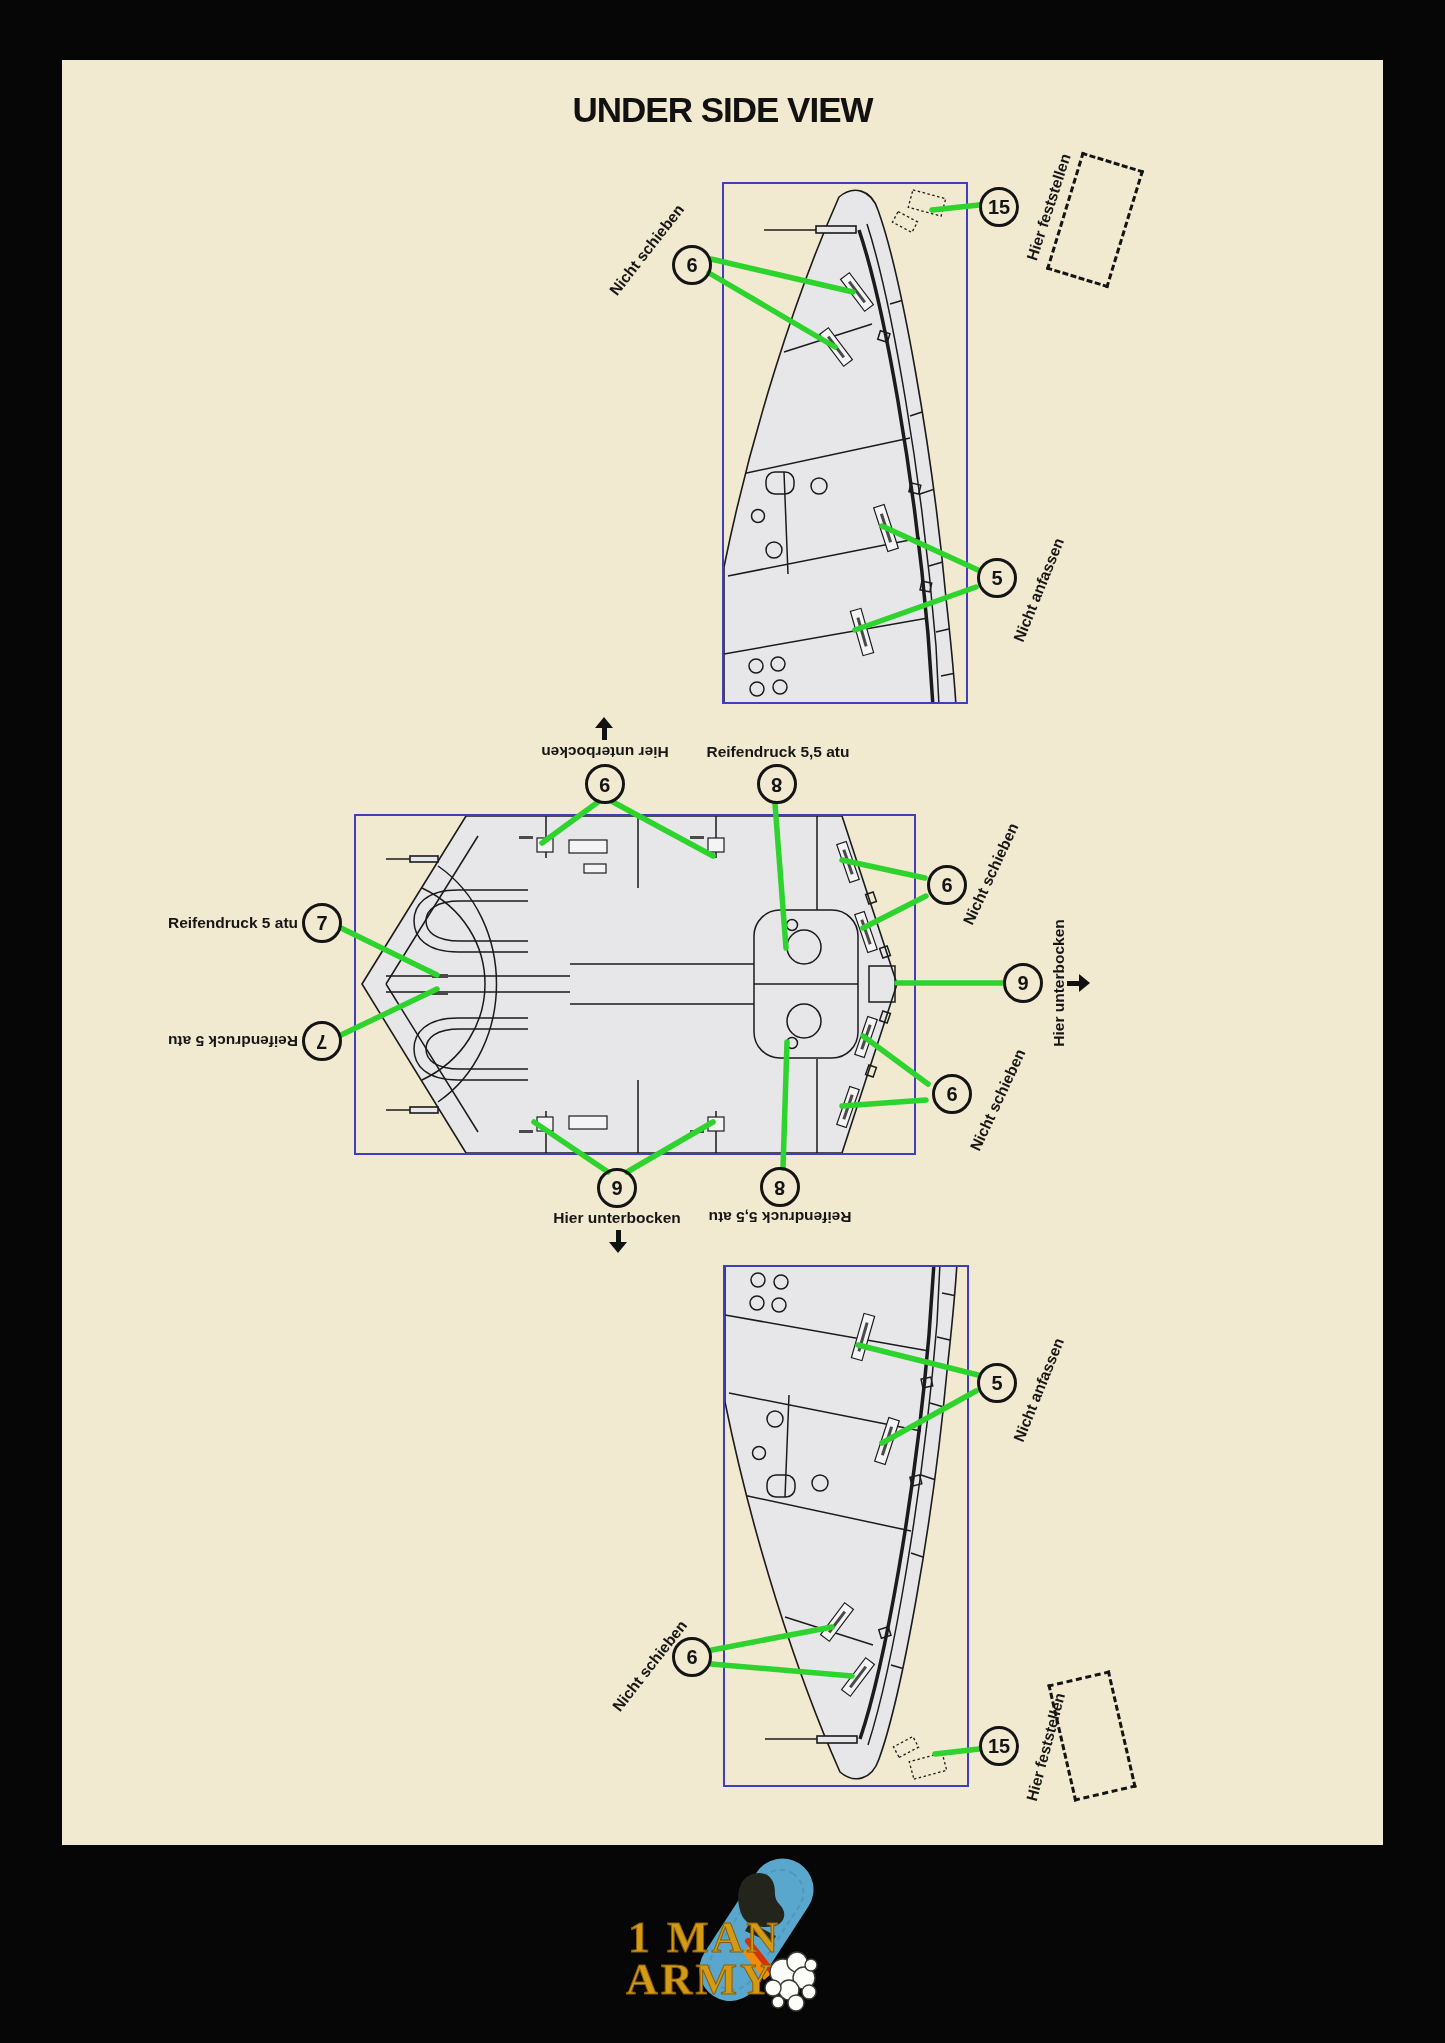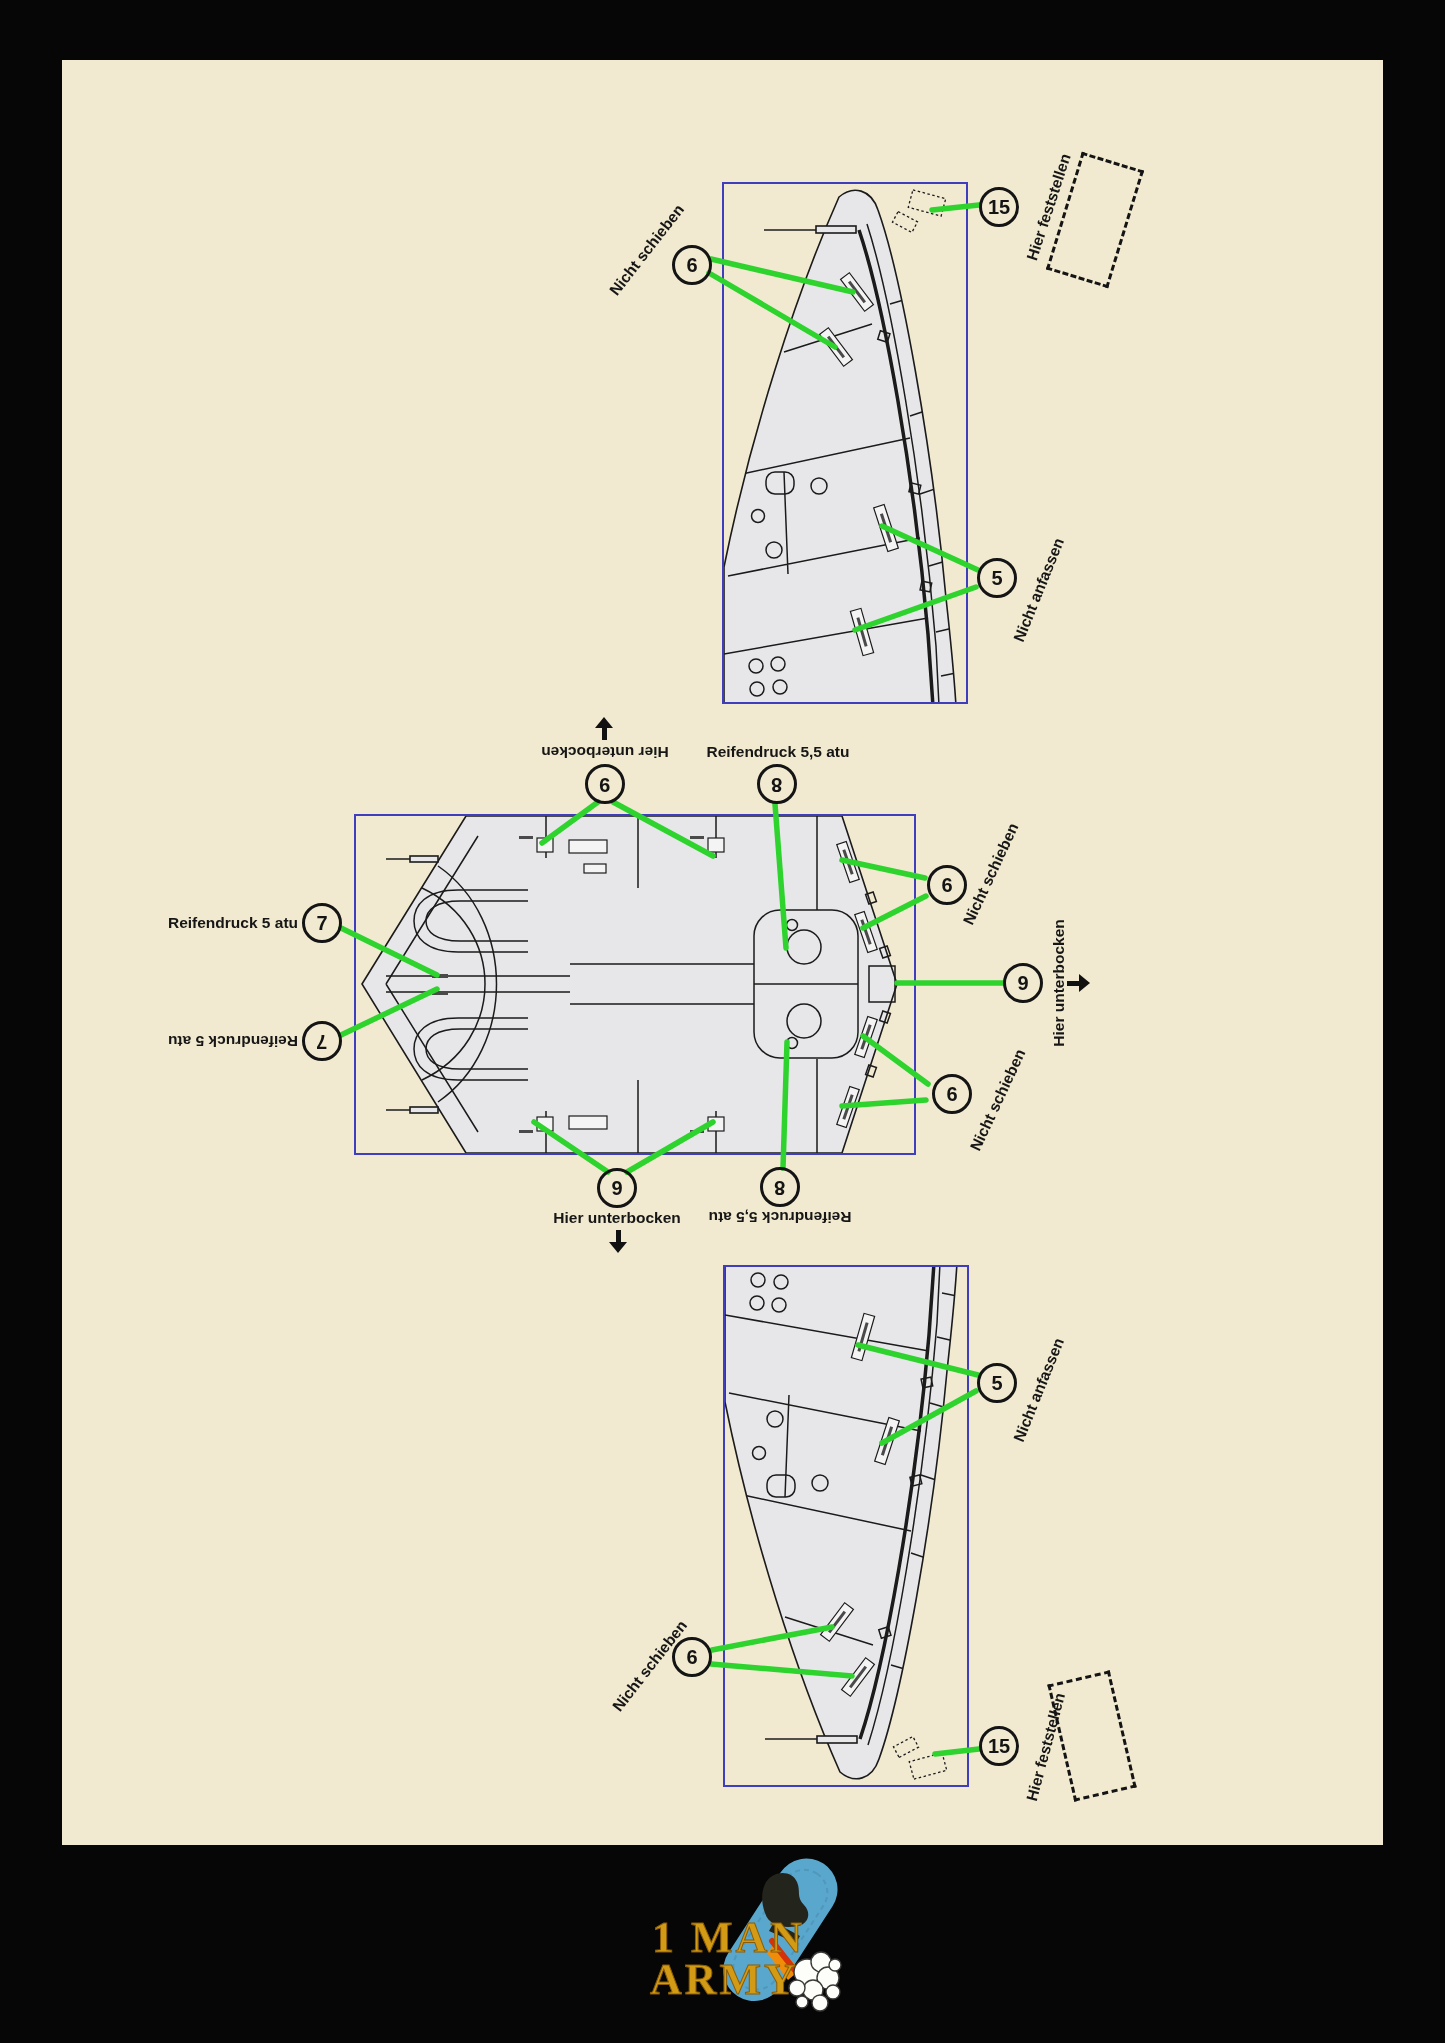--- a/index.html
+++ b/index.html
@@ -38,21 +38,21 @@
   .dashedbox{
     position:absolute;border:3.5px dashed #141414;box-sizing:border-box;
     background:transparent;
   }
   .arr{position:absolute;width:18px;height:24px;}
   .arr .head{width:0;height:0;border-left:9px solid transparent;border-right:9px solid transparent;margin:0 auto;}
   .arr.up .head{border-bottom:11px solid #111;}
   .arr.down{display:flex;flex-direction:column;}
   .arr.down .head{border-top:11px solid #111;}
   .arr .stem{width:5px;height:12px;background:#111;margin:0 auto;}
-  .logo-wrap{position:absolute;left:624px;top:1850px;width:250px;height:176px;}
+  .logo-wrap{position:absolute;left:600px;top:1850px;width:250px;height:176px;}
   
   .ink{stroke:#1b1b1b;fill:none;stroke-width:1.5;}
   .ink-thick{stroke:#1b1b1b;fill:none;stroke-width:3.5;}
   .fillpart{fill:#e7e7e9;stroke:#1b1b1b;stroke-width:1.6;}
   .decalstrip{fill:#f4f4f4;stroke:#1b1b1b;stroke-width:1.2;}
   .tinytext{fill:#4a4a4a;}
   .dotted{stroke:#1b1b1b;fill:none;stroke-width:1.3;stroke-dasharray:2.5,2.5;}
 </style>
 </head>
 <body>
@@ -103,20 +103,21 @@
         </g>
 
       <rect class="dotted" x="186" y="10" width="34" height="18" transform="rotate(15 203 19)"></rect>
       <rect class="dotted" x="170" y="32" width="22" height="12" transform="rotate(28 181 38)"></rect>
     </g>
   </defs>
 </svg>
 
 <div class="page">
 
+  <div class="title">UNDER SIDE VIEW</div>
 
   <div class="frame" style="left:660px;top:122px;width:246px;height:522px;">
     <svg width="242" height="518" viewBox="0 0 242 518">
       <use href="#wing"></use>
     </svg>
   </div>
 
   <div class="frame" style="left:292px;top:754px;width:562px;height:341px;">
     <svg width="558" height="337" viewBox="0 0 558 337">
       <path class="fillpart" d="M6,168 L110,0 L486,0 L541,168 L486,337 L110,337 Z"></path>

